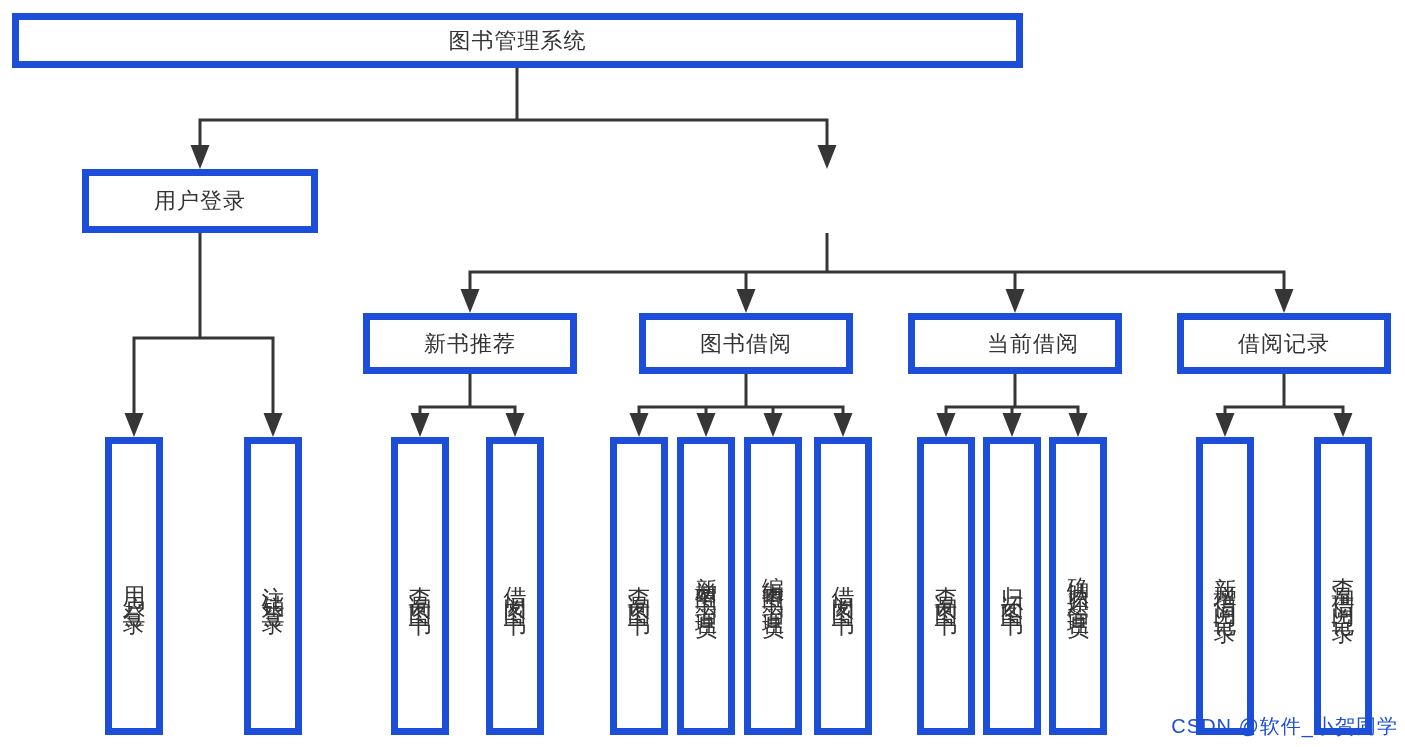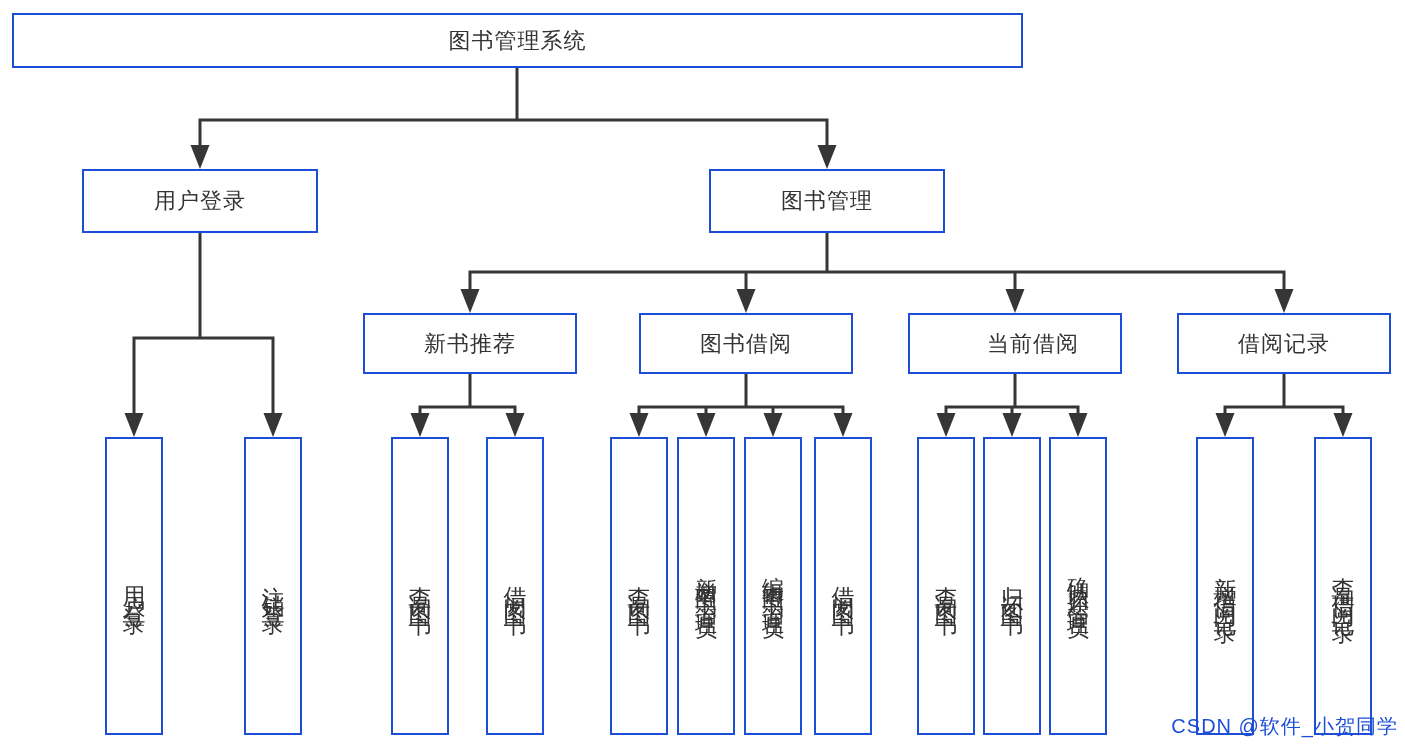--- a/index.html
+++ b/index.html
@@ -14,21 +14,21 @@
   }
   .connectors {
     position: absolute;
     left: 0; top: 0;
     width: 1405px; height: 747px;
     pointer-events: none;
   }
   .box {
     position: absolute;
     background: #ffffff;
-    border: 2px solid #1d4ed8;
+    border: 7px solid #1d4ed8;
     box-sizing: border-box;
     display: flex;
     align-items: center;
     justify-content: center;
     text-align: center;
   }
   .hlabel {
     font-size: 22px;
     letter-spacing: 1px;
     white-space: nowrap;
@@ -104,23 +104,20 @@
       M1333.5 413 L1352.5 413 L1343 437 Z"></path>
   </svg>
 
   <div class="box" style="left:12px; top:13px; width:1011px; height:55px;">
     <span class="hlabel">图书管理系统</span>
   </div>
 
   <div class="box" style="left:82px; top:169px; width:236px; height:64px;">
     <span class="hlabel">用户登录</span>
   </div>
-  <div class="box" style="left:709px; top:169px; width:236px; height:64px;">
-    <span class="hlabel">图书管理</span>
-  </div>
 
   <div class="box" style="left:363px; top:313px; width:214px; height:61px;justify-content:center;">
     <span class="hlabel">新书推荐</span>
   </div>
   <div class="box" style="left:639px; top:313px; width:214px; height:61px;">
     <span class="hlabel">图书借阅</span>
   </div>
   <div class="box" style="left:908px; top:313px; width:214px; height:61px;padding-left:36px;">
     <span class="hlabel">当前借阅</span>
   </div>

